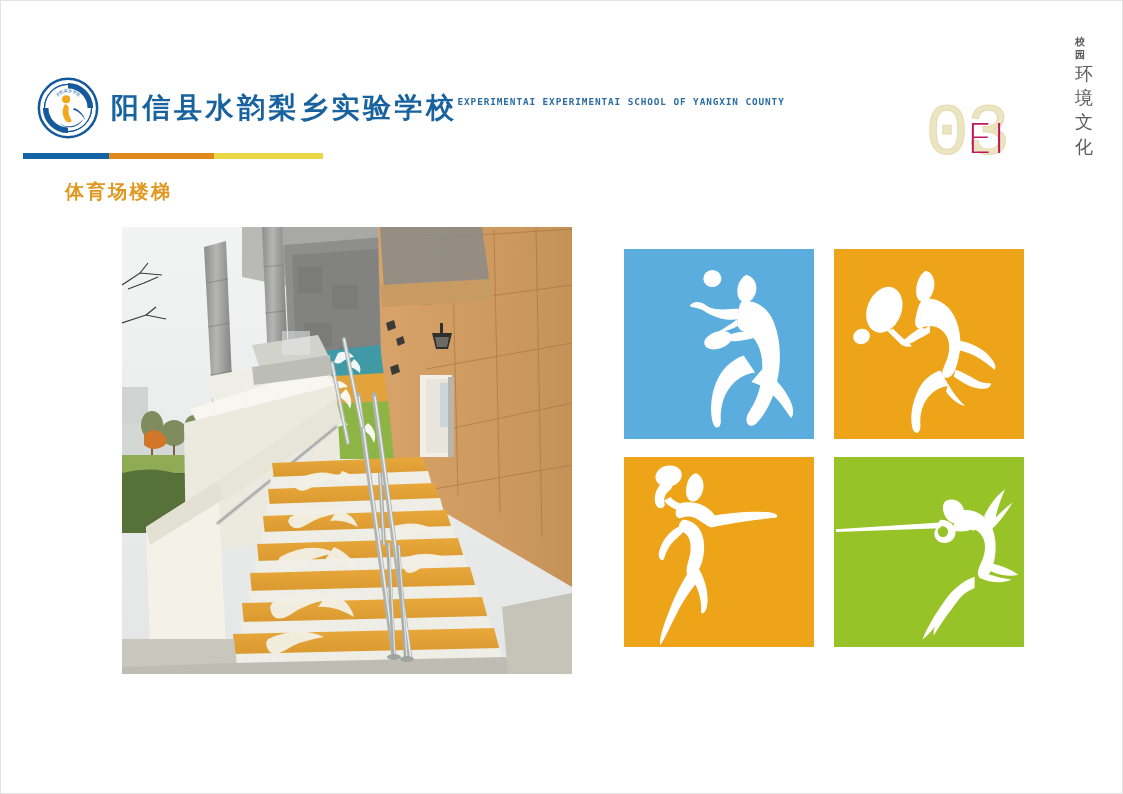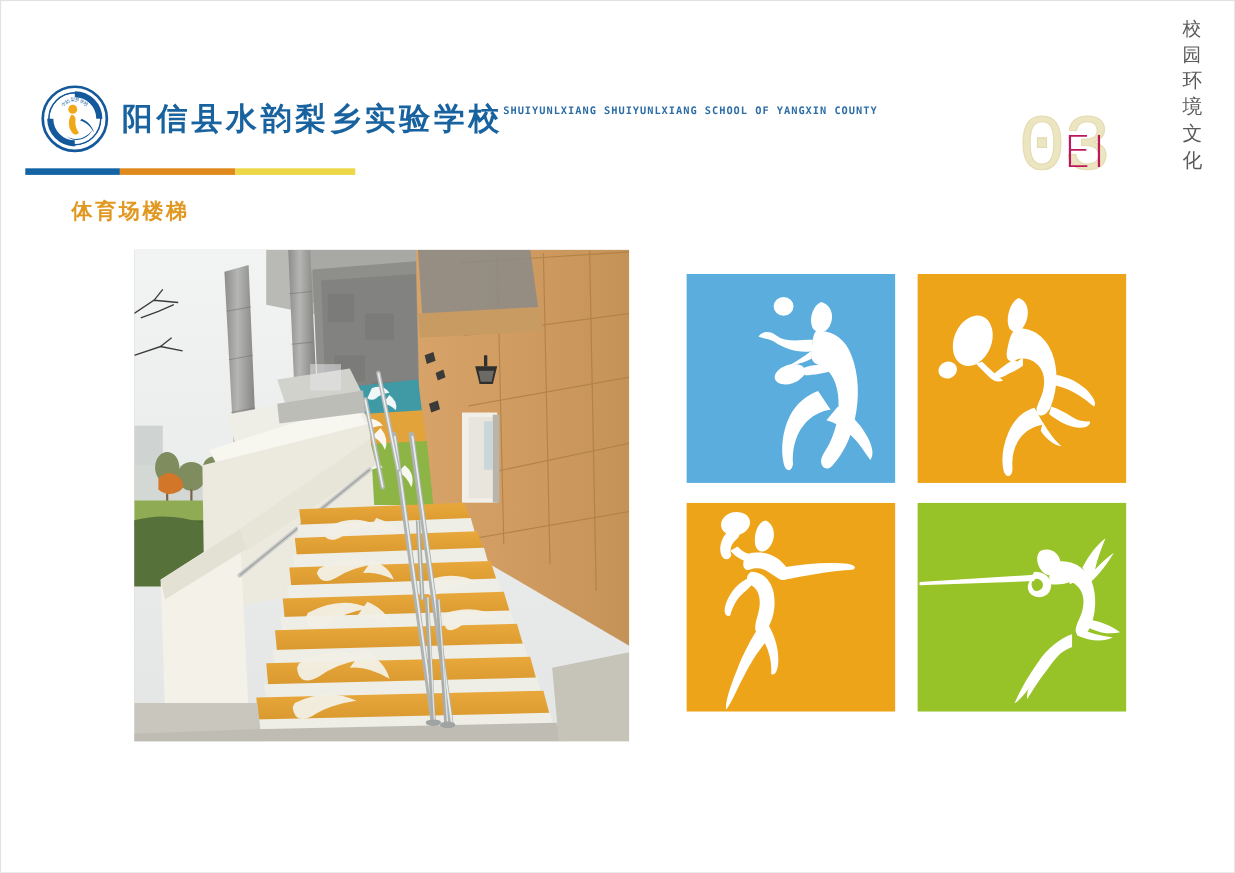--- a/index.html
+++ b/index.html
@@ -58,21 +58,21 @@
     position: absolute; right: 88px; bottom: 6px;
     font-family: "DejaVu Sans", "Liberation Sans", sans-serif;
     font-size: 40px; font-weight: 300; line-height: 1;
     color: #be185d; letter-spacing: 1px;
   }
   .sec-labels {
     position: absolute; right: 0px; bottom: 6px;
     font-family: "DejaVu Sans", "Liberation Sans", sans-serif;
     color: #5a5a5a; text-align: left; line-height: 1.35;
   }
-  .sec-l1 { font-size: 17px; letter-spacing: 1px; }
+  .sec-l1 { font-size: 10px; letter-spacing: 1px; font-weight: bold; }
   .sec-l2 { font-size: 18px; letter-spacing: 1px; }
 
   
   .page-title {
     position: absolute; left: 64px; top: 178px;
     font-family: "DejaVu Sans", "Liberation Sans", sans-serif;
     font-size: 19px; font-weight: 700; color: #e09820;
     letter-spacing: 2.5px;
   }
 
@@ -118,21 +118,21 @@
           </g>
           <circle cx="47" cy="36" r="6.5" fill="#f0a818"></circle>
           <path d="M45 44 C40 52 40 62 46 70 C49 74 54 74 56 70 C53 66 50 60 51 52 C51.5 48 49 44 45 44 Z" fill="#f0a818"></path>
           <path d="M36 74 C48 84 66 80 76 66 C68 82 48 86 36 74 Z" fill="#14599b"></path>
           <path d="M60 50 C70 54 76 62 78 70 C72 60 66 55 58 53 Z" fill="#14599b"></path>
           <circle cx="50" cy="50" r="38" fill="none" stroke="#14599b" stroke-width="1.5"></circle>
         </svg>
       </div>
       <div class="logo-text">
         <div class="school-cn">阳信县水韵梨乡实验学校</div>
-        <div class="school-en">SHUIYUNLXIANG SHUIYUNLXIANG SCHOOL OF YANGXIN COUNTY</div>
+        <div class="school-en">EXPERIMENTAI EXPERIMENTAI SCHOOL OF YANGXIN COUNTY</div>
       </div>
     </div>
 
     <div class="rule rule-blue"></div>
     <div class="rule rule-orange"></div>
     <div class="rule rule-yellow"></div>
 
     <div class="section-mark">
       <div class="big-num">03</div>
       <div class="mid-num">EI</div>

